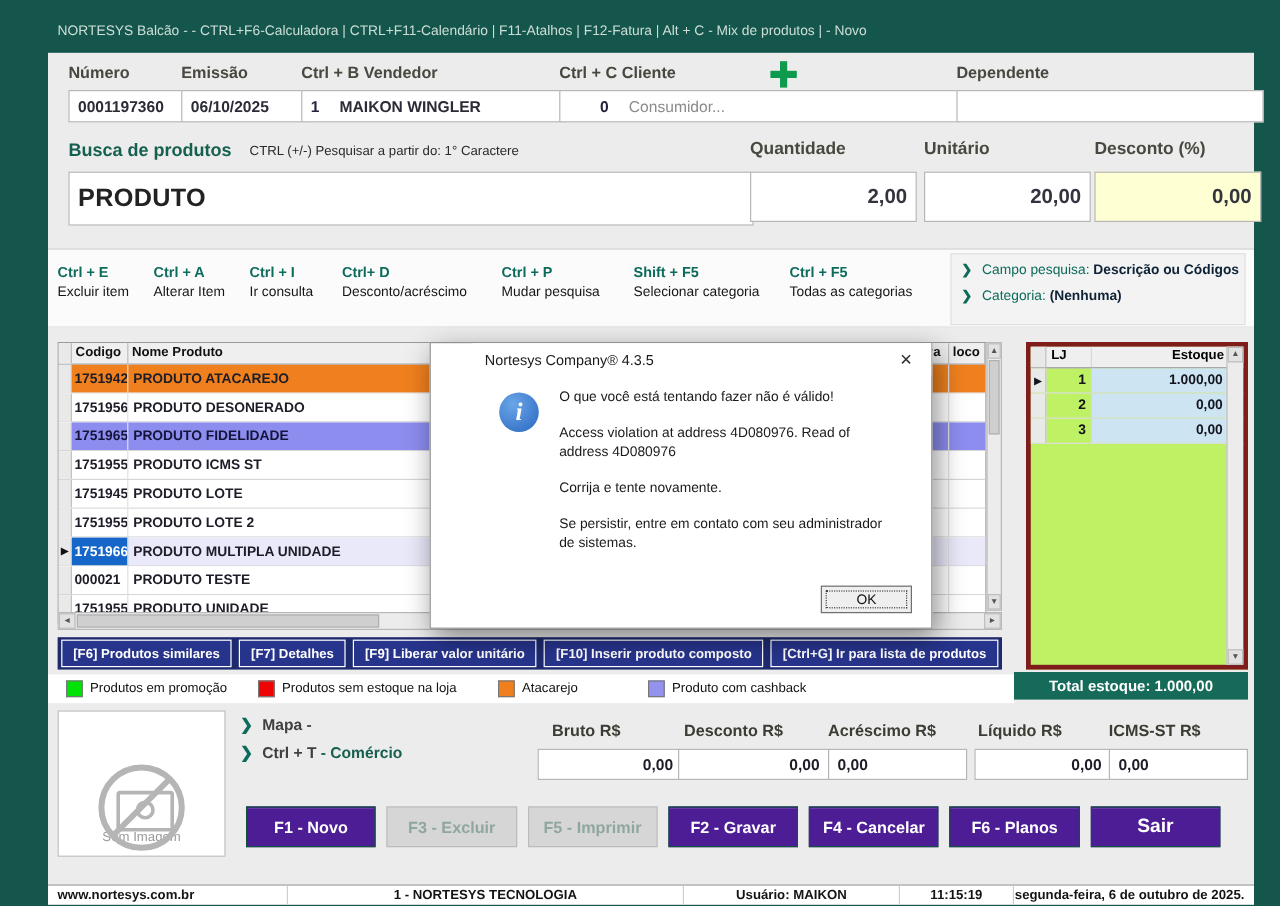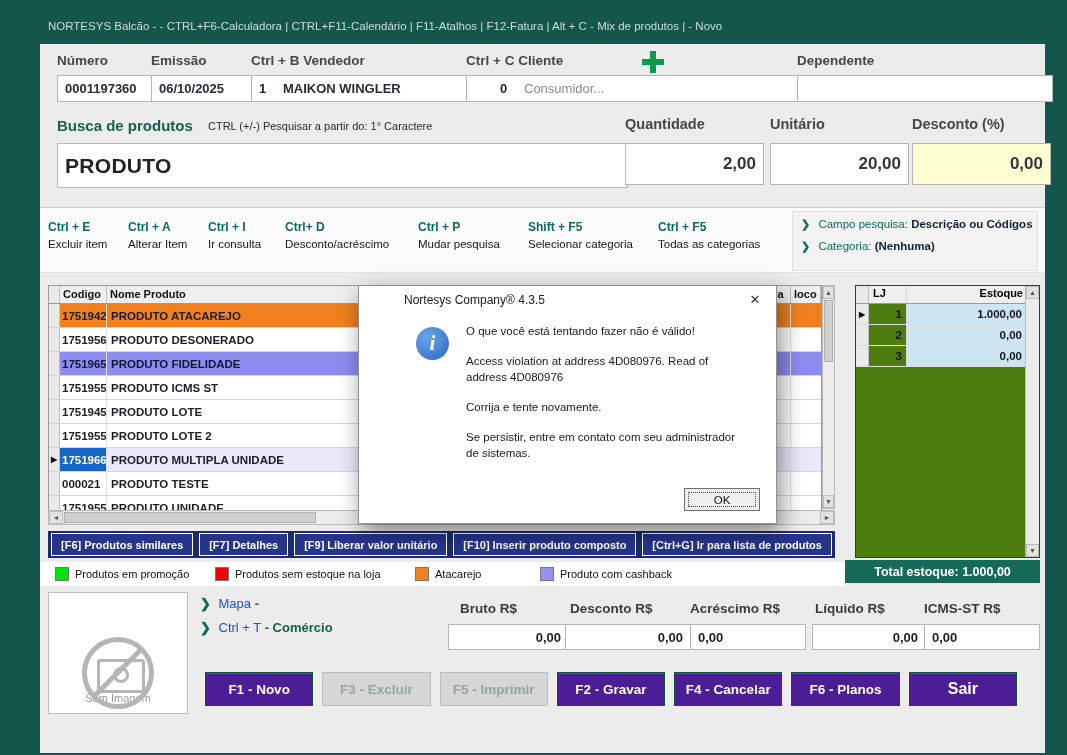--- a/index.html
+++ b/index.html
@@ -56,21 +56,21 @@
   .vsb{position:absolute;left:782px;top:241px;width:13px;height:224px;background:#ececec;border:1px solid #b8b8b8;box-sizing:border-box;}
   .sbarrow{height:13px;background:#e2e2e2;border:1px solid #bdbdbd;font-size:7px;display:flex;align-items:center;justify-content:center;color:#555;box-sizing:border-box;}
   .sbthumb-v{height:60px;background:#cfcfcf;border:1px solid #b0b0b0;margin:1px;}
   .sb-bottom{position:absolute;bottom:0;left:0;right:0;}
   .hsb{position:absolute;left:8px;top:466px;width:787px;height:15px;background:#ececec;border:1px solid #b8b8b8;display:flex;box-sizing:border-box;}
   .hsb .sbarrow{width:14px;height:100%;}
   .sbthumb-h{width:250px;background:#cfcfcf;border:1px solid #b0b0b0;margin:1px;}
   .hsb-spacer{flex:1;}
 
   
-  .stock{position:absolute;left:815px;top:241px;width:185px;height:273px;background:#4d7c0f;border:1px solid #7f1d1d;box-sizing:border-box;}
+  .stock{position:absolute;left:815px;top:241px;width:185px;height:273px;background:#bef264;border:4px solid #7f1d1d;box-sizing:border-box;}
   .sthead{display:flex;height:17px;background:#efefef;border-bottom:1px solid #9a9a9a;font-size:11px;font-weight:bold;}
   .st-sel{width:12px;background:#e9e9e9;border-right:1px solid #c2c2c2;font-size:8px;display:flex;align-items:center;justify-content:center;}
   .st-lj{width:38px;padding:1px 4px;border-right:1px solid #d8d8d8;box-sizing:border-box;}
   .st-est{flex:1;padding:1px 4px;text-align:right;box-sizing:border-box;}
   .strow{display:flex;height:20px;border-bottom:1px solid #dcdcdc;font-size:11.5px;font-weight:bold;color:#14141e;align-items:stretch;}
   .strow .st-lj{display:flex;align-items:center;justify-content:flex-end;}
   .strow .st-est{display:flex;align-items:center;justify-content:flex-end;background:#cde4f3;}
   .stock-sb{position:absolute;right:0;top:0;bottom:0;width:13px;background:#ececec;border-left:1px solid #bdbdbd;}
   .totalbar{position:absolute;left:805px;top:516px;width:195px;height:23px;background:#156a59;color:#fff;font-size:12.5px;
             font-weight:bold;display:flex;align-items:center;justify-content:center;}
@@ -88,21 +88,21 @@
   .noimg{position:absolute;left:8px;top:548px;width:140px;height:122px;background:#fff;border:1px solid #bdbdbd;
          display:flex;flex-direction:column;align-items:center;justify-content:flex-end;box-sizing:border-box;}
   .cam-wrap{position:absolute;left:50%;top:44px;transform:translateX(-50%);width:72px;height:72px;}
   .no-circle{position:absolute;left:0;top:0;width:62px;height:62px;border:5px solid #b5b5b5;border-radius:50%;}
   .no-slash{position:absolute;left:3px;top:33px;width:66px;height:5px;background:#b5b5b5;transform:rotate(-45deg);}
   .cam-body{position:absolute;left:15px;top:22px;width:42px;height:28px;border:3px solid #b5b5b5;border-radius:3px;}
   .cam-lens{position:absolute;left:13px;top:5px;width:10px;height:10px;border:3px solid #b5b5b5;border-radius:50%;}
   .noimg-label{font-size:11px;color:#9a9a9a;margin-bottom:9px;}
   .mline{position:absolute;font-size:13px;white-space:nowrap;}
   .mchev{color:#0c6b5a;font-weight:bold;margin-right:4px;}
-  .mlab{color:#1d4ed8;font-weight:normal;}
+  .mlab{color:#404040;font-weight:bold;}
   .msuf{color:#3f4f4a;font-weight:bold;}
   .tlabel{position:absolute;font-size:13.5px;font-weight:bold;color:#3c3c34;white-space:nowrap;}
   .tfield{height:24px;font-size:13px;color:#1d1d28;}
   .alignr{justify-content:flex-end;}
   .btnrow{position:absolute;left:165px;top:628px;width:812px;height:34px;display:flex;gap:9px;}
   .gbtn{flex:1;border:1px solid #11503f;background:#4c1d95;color:#fff;font-weight:bold;font-size:13.5px;
         display:flex;align-items:center;justify-content:center;cursor:pointer;box-shadow:inset 0 1px 0 rgba(255,255,255,.18);}
   .gbtn.disabled{background:#d6d6d6;border-color:#bcbcbc;color:#90a79d;cursor:default;box-shadow:none;}
   .gbtn.sair{font-size:16px;}
 
@@ -424,20 +424,27 @@
   <div class="btnrow">
     <div class="gbtn">F1 - Novo</div>
     <div class="gbtn disabled">F3 - Excluir</div>
     <div class="gbtn disabled">F5 - Imprimir</div>
     <div class="gbtn">F2 - Gravar</div>
     <div class="gbtn">F4 - Cancelar</div>
     <div class="gbtn">F6 - Planos</div>
     <div class="gbtn sair">Sair</div>
   </div>
 
+  <div class="statusbar">
+    <div class="stcell" style="width:200px;padding-left:8px">www.nortesys.com.br</div>
+    <div class="stcell" style="width:330px;justify-content:center">1 - NORTESYS TECNOLOGIA</div>
+    <div class="stcell" style="width:180px;justify-content:center">Usuário: MAIKON</div>
+    <div class="stcell" style="width:95px;justify-content:center">11:15:19</div>
+    <div class="stcell" style="flex:1;justify-content:flex-end;padding-right:8px;border-right:none">segunda-feira, 6 de outubro de 2025.</div>
+  </div>
 </div>
 
 <div class="dialog">
   <div class="dlg-title">
     <span class="dlg-title-text">Nortesys Company® 4.3.5</span>
     <span class="dlg-close">✕</span>
   </div>
   <div class="dlg-body">
     <div class="info-icon">
         <span>i</span>

